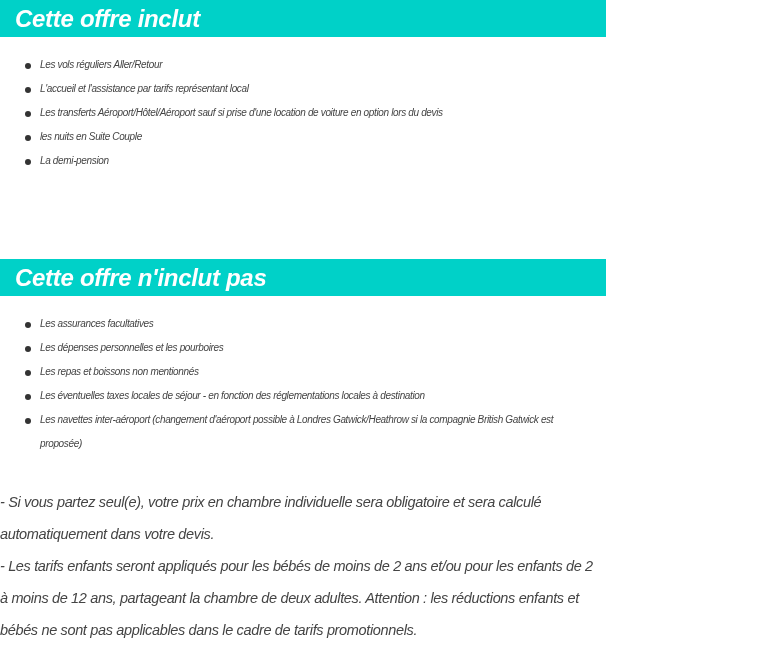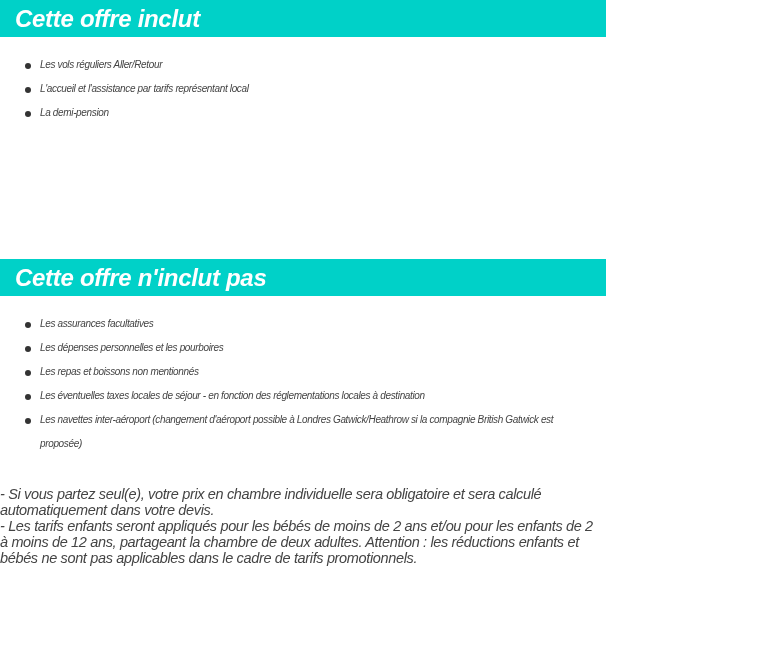--- a/index.html
+++ b/index.html
@@ -53,36 +53,38 @@
       left: 25px;
       top: 9.5px;
       width: 6px;
       height: 6px;
       border-radius: 50%;
       background: #333333;
     }
     .para {
       font-style: italic;
       font-size: 14.5px;
-      line-height: 16px;
+      line-height: 32px;
       color: #444444;
       letter-spacing: -0.35px;
       font-family: "Liberation Sans", "DejaVu Sans", sans-serif;
       margin: 0;
       padding: 0;
     }
   </style>
 </head>
 <body>
 
 <div class="section" style="top:0;">
   <div class="section-header">Cette offre inclut</div>
   <ul class="bullets" style="margin-top:16px;">
     <li><span class="dot"></span><span>Les vols réguliers Aller/Retour</span></li>
     <li><span class="dot"></span><span>L'accueil et l'assistance par tarifs représentant local</span></li>
+    <li><span class="dot"></span><span>Les transferts Aéroport/Hôtel/Aéroport sauf si prise d'une location de voiture en option lors du devis</span></li>
+    <li><span class="dot"></span><span>les nuits en Suite Couple</span></li>
     <li><span class="dot"></span><span>La demi-pension</span></li>
   </ul>
 </div>
 
 <div class="section" style="top:223px;margin-top:36px;">
   <div class="section-header">Cette offre n'inclut pas</div>
   <ul class="bullets" style="margin-top:16px;">
     <li><span class="dot"></span><span>Les assurances facultatives</span></li>
     <li><span class="dot"></span><span>Les dépenses personnelles et les pourboires</span></li>
     <li><span class="dot"></span><span>Les repas et boissons non mentionnés</span></li>

